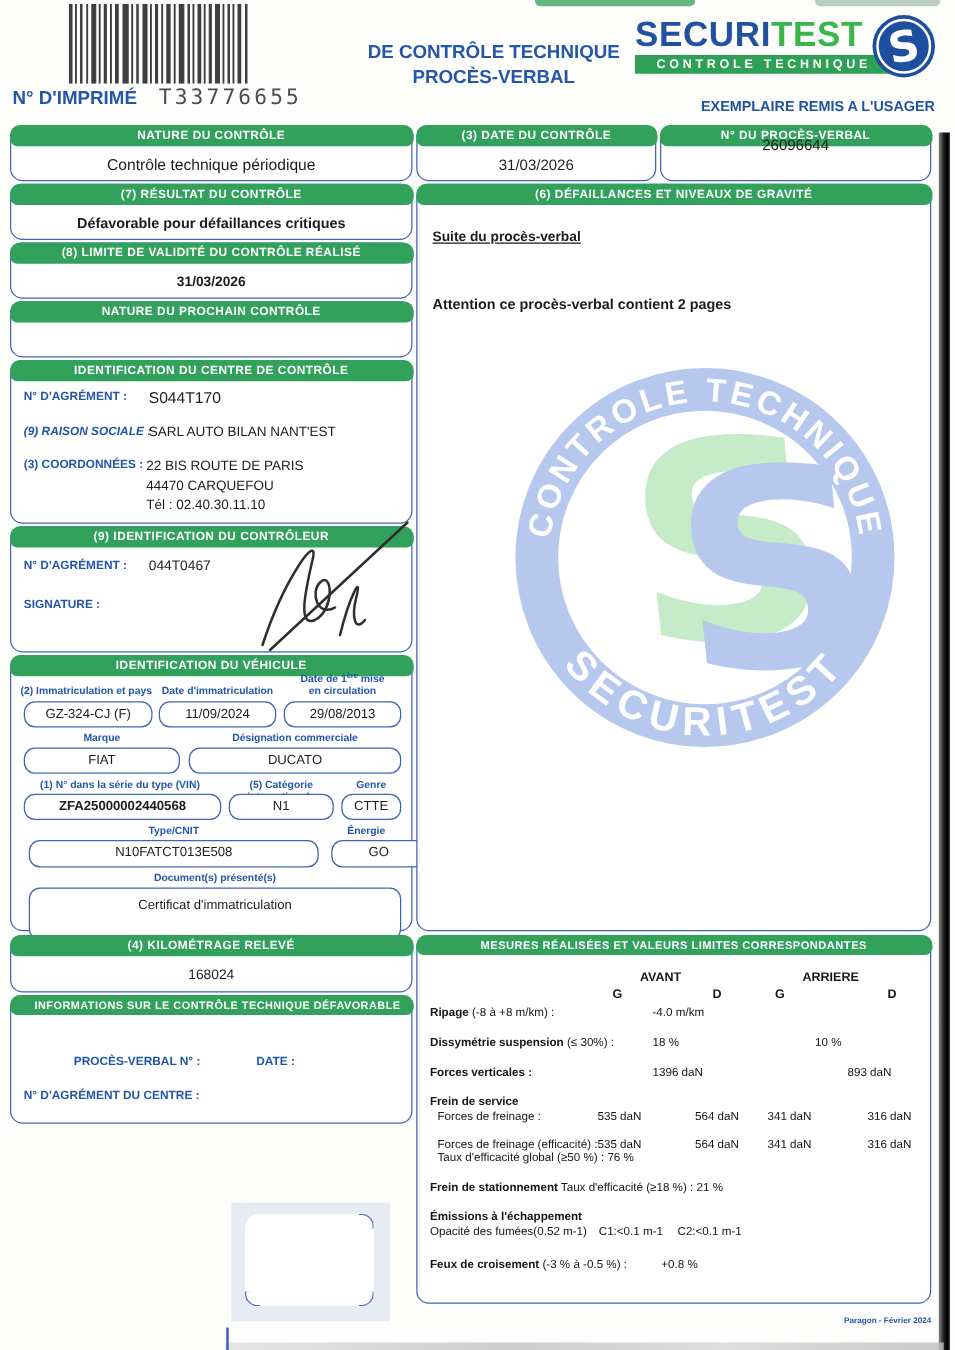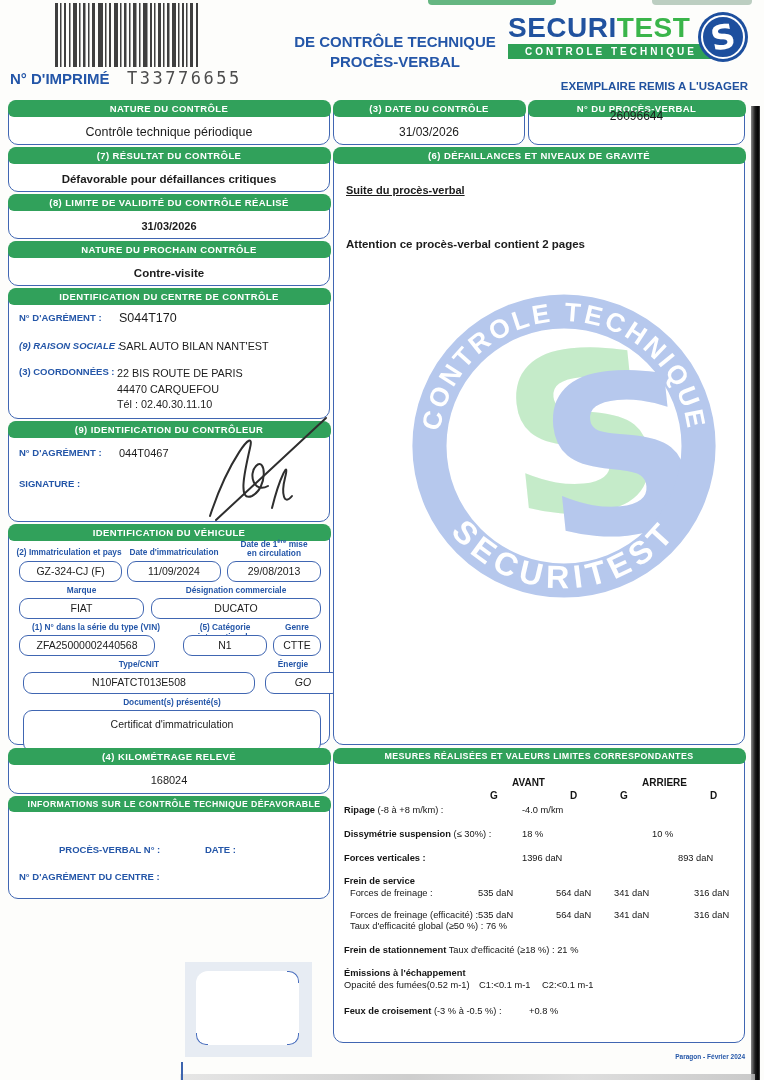--- a/index.html
+++ b/index.html
@@ -92,21 +92,20 @@
     <div class="cval b" style="top:25px;font-size:11.5px;">Défavorable pour défaillances critiques</div>
   </div>
 
   <div class="box" style="left:8px;top:194px;width:322px;height:45px;">
     <div class="gh">(8) LIMITE DE VALIDITÉ DU CONTRÔLE RÉALISÉ</div>
     <div class="cval b" style="top:25px;font-size:11px;">31/03/2026</div>
   </div>
 
   <div class="box" style="left:8px;top:241px;width:322px;height:45px;">
     <div class="gh">NATURE DU PROCHAIN CONTRÔLE</div>
-    <div class="cval b" style="top:25px;font-size:11.5px;">Contre-visite</div>
   </div>
 
   <div class="box" style="left:8px;top:288px;width:322px;height:131px;">
     <div class="gh">IDENTIFICATION DU CENTRE DE CONTRÔLE</div>
     <span class="blbl" style="position:absolute;left:10px;top:23px;">N° D'AGRÉMENT :</span>
     <span style="position:absolute;left:110px;top:22px;font-size:12.5px;color:#1c1c1c;">S044T170</span>
     <span class="blbl" style="position:absolute;left:10px;top:51px;font-style:italic;">(9) RAISON SOCIALE :</span>
     <span style="position:absolute;left:110px;top:51px;font-size:10.8px;color:#1c1c1c;">SARL AUTO BILAN NANT'EST</span>
     <span class="blbl" style="position:absolute;left:10px;top:77px;">(3) COORDONNÉES :</span>
     <div style="position:absolute;left:108px;top:77px;font-size:10.8px;color:#1c1c1c;line-height:1.45;">
@@ -145,28 +144,28 @@
     <div class="pill" style="left:218px;top:36px;width:94px;height:21px;"><span>29/08/2013</span></div>
 
     <div class="plbl" style="left:10px;top:61px;width:125px;">Marque</div>
     <div class="plbl" style="left:142px;top:61px;width:170px;">Désignation commerciale</div>
     <div class="pill" style="left:10px;top:73px;width:125px;height:21px;"><span>FIAT</span></div>
     <div class="pill" style="left:142px;top:73px;width:170px;height:21px;"><span>DUCATO</span></div>
 
     <div class="plbl" style="left:6px;top:98px;width:162px;">(1) N° dans la série du type (VIN)</div>
     <div class="plbl" style="left:170px;top:98px;width:92px;">(5) Catégorie internationale</div>
     <div class="plbl" style="left:264px;top:98px;width:48px;">Genre</div>
-    <div class="pill" style="left:10px;top:110px;width:136px;height:21px;"><span>ZFA25000002440568</span></div>
+    <div class="pill" style="left:10px;top:110px;width:158px;height:21px;font-weight:bold;"><span>ZFA25000002440568</span></div>
     <div class="pill" style="left:174px;top:110px;width:84px;height:21px;"><span>N1</span></div>
     <div class="pill" style="left:264px;top:110px;width:48px;height:21px;"><span>CTTE</span></div>
 
     <div class="plbl" style="left:14px;top:135px;width:232px;">Type/CNIT</div>
     <div class="plbl" style="left:256px;top:135px;width:56px;">Énergie</div>
     <div class="pill" style="left:14px;top:147px;width:232px;height:22px;"><span>N10FATCT013E508</span></div>
-    <div class="pill" style="left:256px;top:147px;width:76px;height:22px;font-style:italic;"><span>GO</span></div>
+    <div class="pill" style="left:256px;top:147px;width:76px;height:22px;"><span>GO</span></div>
 
     <div class="plbl" style="left:14px;top:173px;width:298px;">Document(s) présenté(s)</div>
     <div class="pill" style="left:14px;top:185px;width:298px;height:42px;"><span style="top:7px;">Certificat d'immatriculation</span></div>
   </div>
 
   <div class="box" style="left:8px;top:748px;width:322px;height:46px;">
     <div class="gh">(4) KILOMÉTRAGE RELEVÉ</div>
     <div class="cval" style="top:25px;font-size:11px;">168024</div>
   </div>
 

